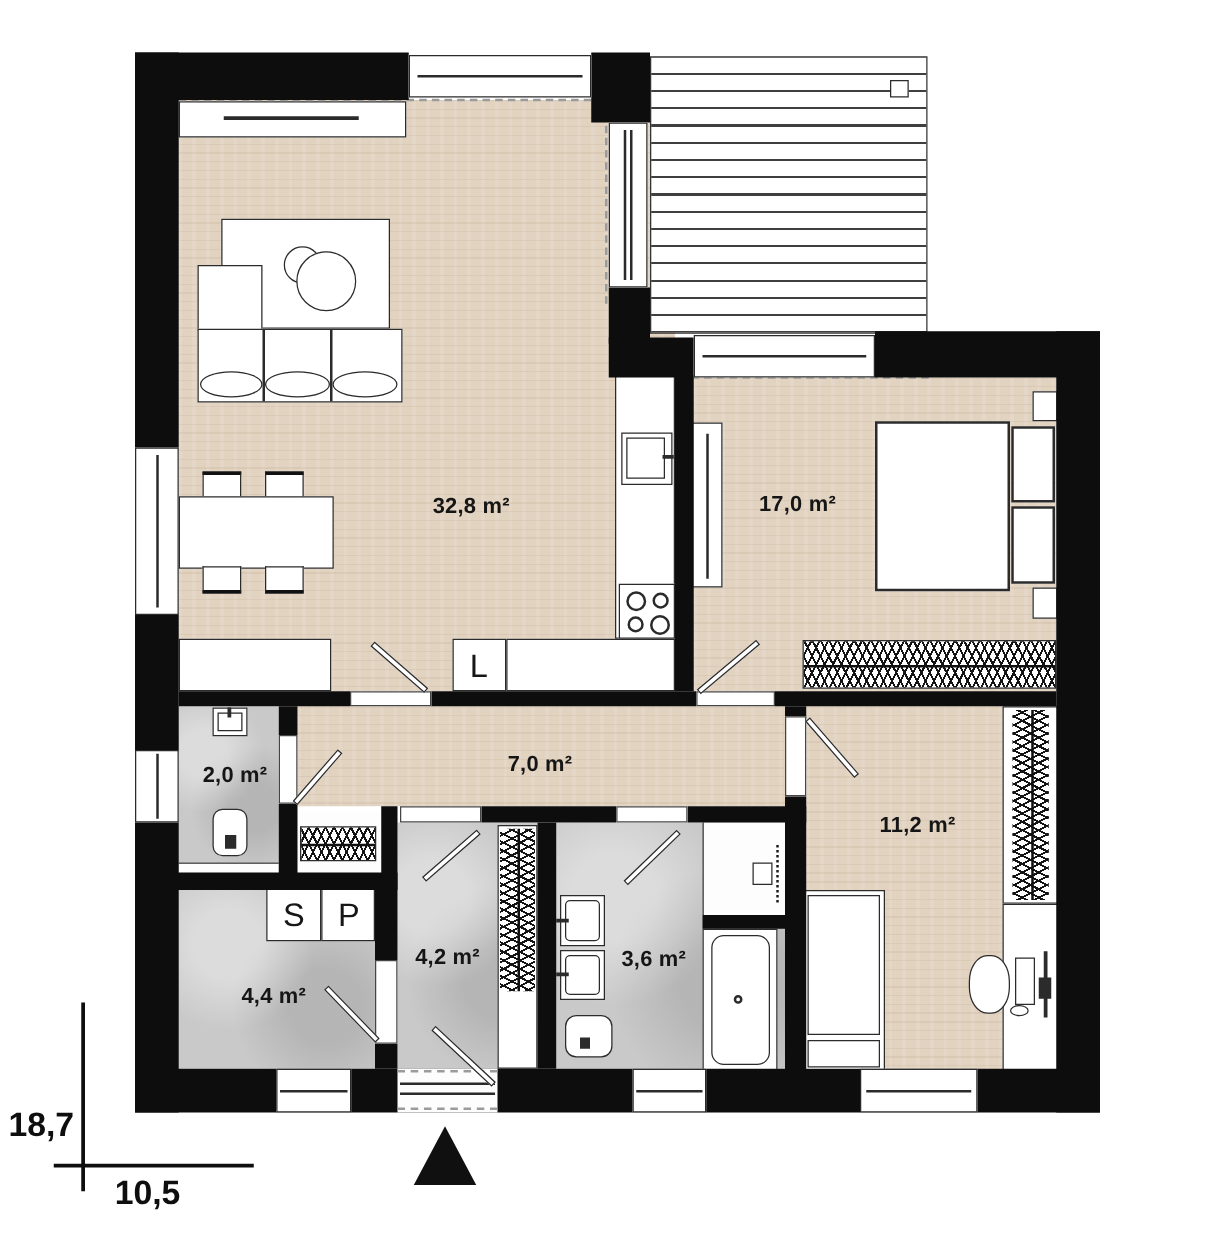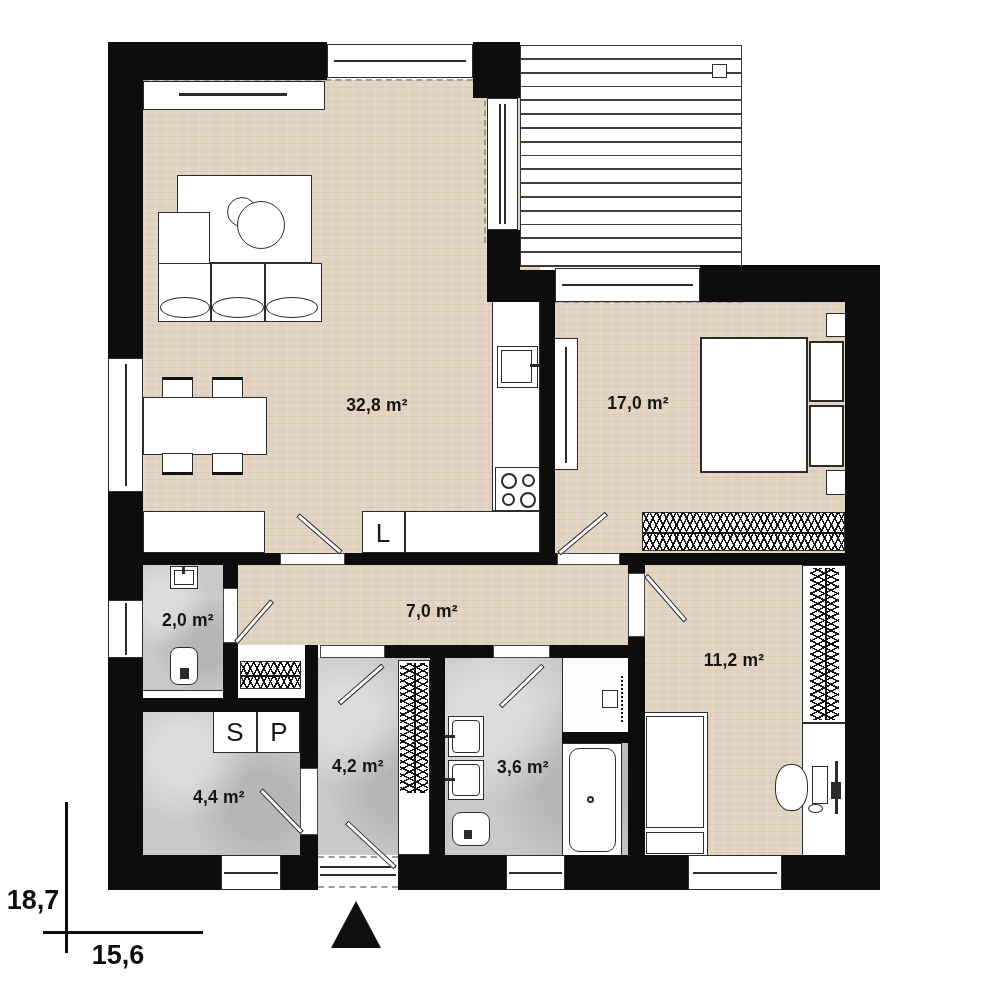--- a/index.html
+++ b/index.html
@@ -243,15 +243,15 @@
   <div class="lbl" style="left:734px;top:660px;">11,2 m²</div>
   <div class="lbl" style="left:358px;top:766px;">4,2 m²</div>
   <div class="lbl" style="left:219px;top:797px;">4,4 m²</div>
   <div class="lbl" style="left:523px;top:767px;">3,6 m²</div>
 
   <div class="north" style="left:331px;top:901px;"></div>
 
   <div class="dimline" style="left:65px;top:802px;width:3px;height:151px;"></div>
   <div class="dimline" style="left:43px;top:931px;width:160px;height:3px;"></div>
   <div class="dim" style="left:33px;top:900px;">18,7</div>
-  <div class="dim" style="left:118px;top:955px;">15,6</div>
+  <div class="dim" style="left:118px;top:955px;">10,5</div>
 
 </div>
 
 </body></html>

